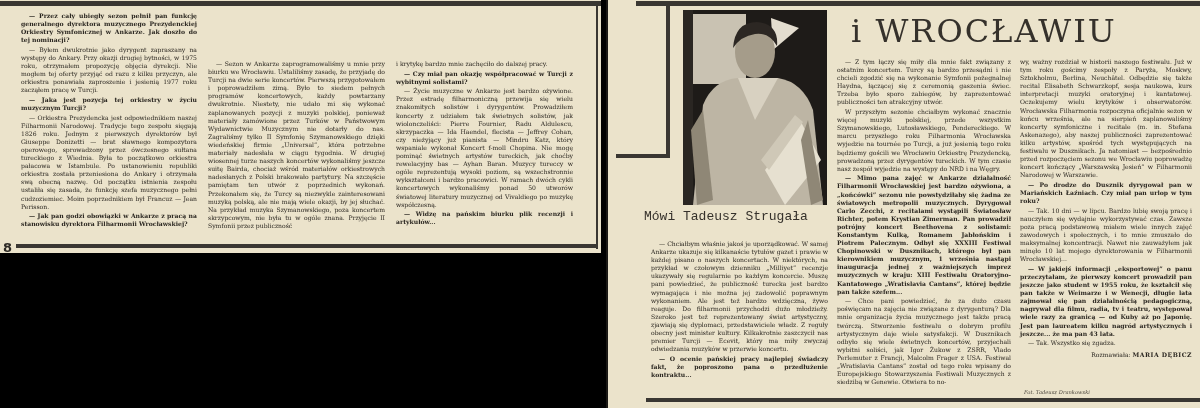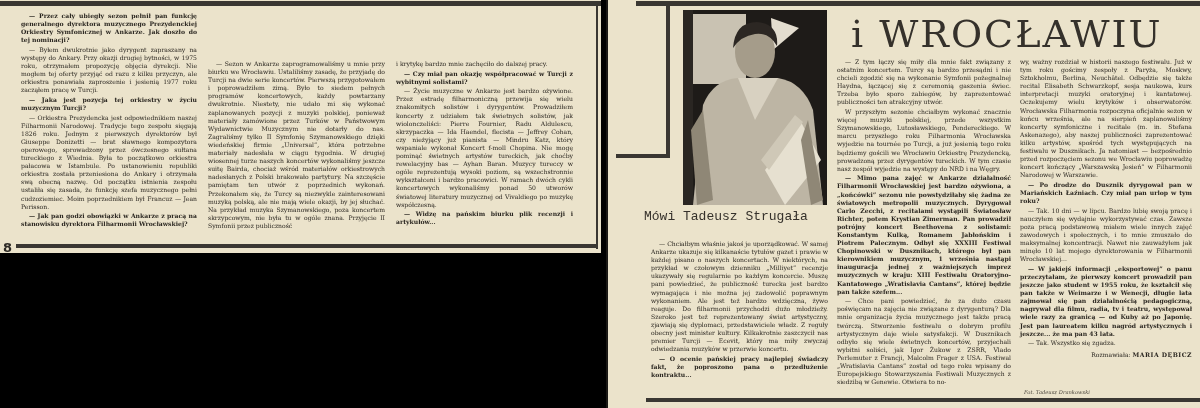--- a/index.html
+++ b/index.html
@@ -78,21 +78,21 @@
       <polygon points="82,160 118,112 138,150 102,195" fill="#e6e0d0"></polygon>
       <polygon points="78,150 112,105 120,112 86,160" fill="#cfc8b7"></polygon>
 
       <path d="M20,100 L30,190 L14,195 L8,120 Z" fill="#8f8776"></path>
       <path d="M125,110 L140,190 L128,195 L118,130 Z" fill="#8f8776"></path>
     </svg>
   </div>
 
   <div class="caption">Mówi Tadeusz Strugała</div>
 
-  <div class="title" style="left:245px;top:12px;font-size:38px;">i WROCŁAWIU</div>
+  <div class="title" style="left:245px;top:12px;font-size:32px;">i WROCŁAWIU</div>
 
   <div class="col" style="left:45px;top:240px;width:177px;">
     <p>— Chciałbym właśnie jakoś je uporządkować. W samej Ankarze ukazuje się kilkanaście tytułów gazet i prawie w każdej pisano o naszych koncertach. W niektórych, na przykład w czołowym dzienniku „Milliyet” recenzje ukazywały się regularnie po każdym koncercie. Muszę pani powiedzieć, że publiczność turecka jest bardzo wymagająca i nie można jej zadowolić poprawnym wykonaniem. Ale jest też bardzo wdzięczna, żywo reaguje. Do filharmonii przychodzi dużo młodzieży. Szeroko jest też reprezentowany świat artystyczny, zjawiają się dyplomaci, przedstawiciele władz. Z reguły obecny jest minister kultury. Kilkakrotnie zaszczycił nas premier Turcji — Ecevit, który ma miły zwyczaj odwiedzania muzyków w przerwie koncertu.</p>
     <p class="q">— O ocenie pańskiej pracy najlepiej świadczy fakt, że poproszono pana o przedłużenie kontraktu...</p>
   </div>
 
   <div class="col" style="left:231px;top:58px;width:174px;">
     <p>— Z tym łączy się miły dla mnie fakt związany z ostatnim koncertem. Turcy są bardzo przesądni i nie chcieli zgodzić się na wykonanie Symfonii pożegnalnej Haydna, łączącej się z ceremonią gaszenia świec. Trzeba było sporo zabiegów, by zaprezentować publiczności ten atrakcyjny utwór.</p>
     <p>W przyszłym sezonie chciałbym wykonać znacznie więcej muzyki polskiej, przede wszystkim Szymanowskiego, Lutosławskiego, Pendereckiego. W marcu przyszłego roku Filharmonia Wrocławska wyjedzie na tournée po Turcji, a już jesienią tego roku będziemy gościli we Wrocławiu Orkiestrę Prezydencką, prowadzoną przez dyrygentów tureckich. W tym czasie nasz zespół wyjedzie na występy do NRD i na Węgry.</p>
     <p class="q">— Mimo pana zajęć w Ankarze działalność Filharmonii Wrocławskiej jest bardzo ożywiona, a „końcówki” sezonu nie powstydziłaby się żadna ze światowych metropolii muzycznych. Dyrygował Carlo Zecchi, z recitalami wystąpili Światosław Richter, potem Krystian Zimerman. Pan prowadził potrójny koncert Beethovena z solistami: Konstantym Kulką, Romanem Jabłońskim i Piotrem Palecznym. Odbył się XXXIII Festiwal Chopinowski w Dusznikach, którego był pan kierownikiem muzycznym, 1 września nastąpi inauguracja jednej z ważniejszych imprez muzycznych w kraju: XIII Festiwalu Oratoryjno-Kantatowego „Wratislavia Cantans”, której będzie pan także szefem...</p>

